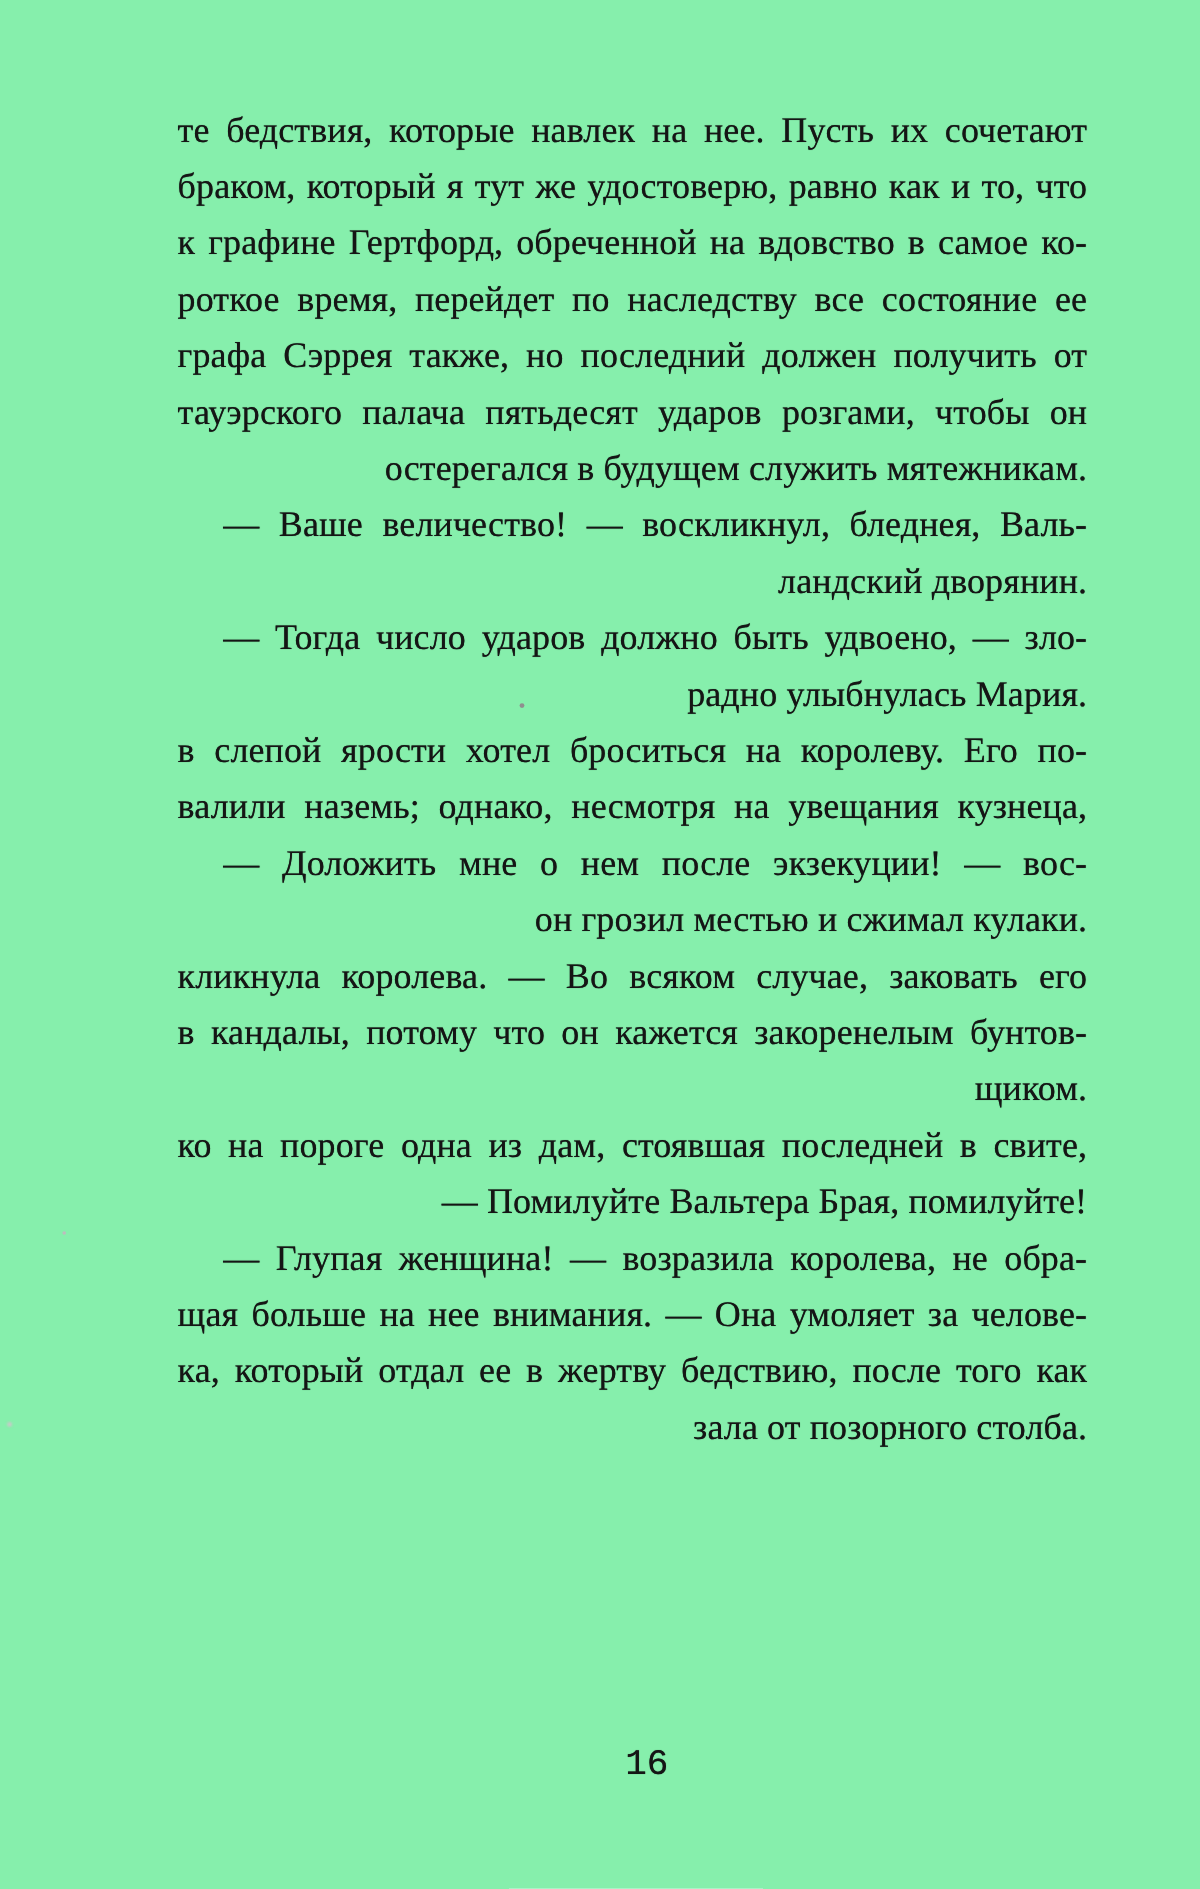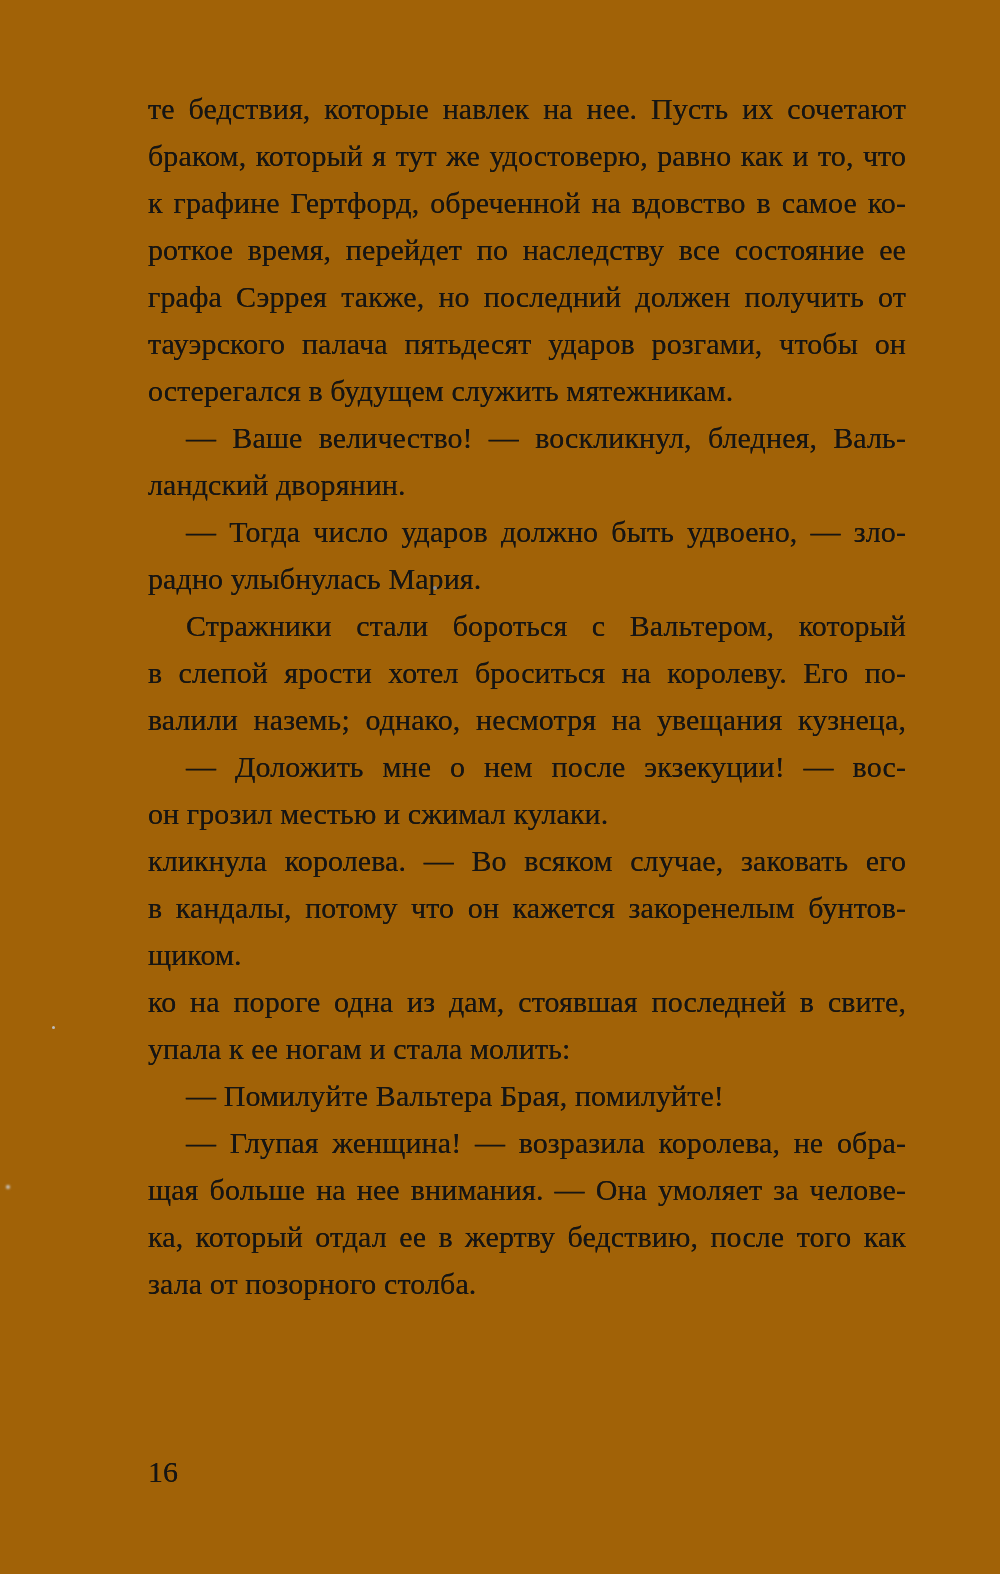--- a/index.html
+++ b/index.html
@@ -11,52 +11,54 @@
     height: 1574px;
     background: #fcfcfc;
     position: relative;
     overflow: hidden;
     font-family: "Liberation Serif", "DejaVu Serif", serif;
     color: #151515;
   }
   .book-page {
     position: absolute;
     inset: 0;
-    background: #a16207;
+    background: #86efac;
   }
   .text-block {
     position: absolute;
     left: 148px;
     top: 85px;
     width: 758px;
   }
   .ln {
     font-size: 30px;
     line-height: 47px;
     height: 47px;
     overflow: visible;
-    text-align: left;
+    text-align: right;
     text-shadow: 0 0 0.6px rgba(0,0,0,0.75);
     letter-spacing: 0.1px;
   }
   .jf {
     text-align: justify;
     text-align-last: justify;
   }
   .ind {
     text-indent: 38px;
   }
   .page-number {
     position: absolute;
-    left: 148px;
+    left: 160px;
     top: 1448px;
     width: 758px;
     font-size: 30px;
     line-height: 47px;
+    text-align: center;
     text-shadow: 0 0 0.6px rgba(0,0,0,0.75);
+    font-family: Liberation Mono, monospace;
   }
   .speck {
     position: absolute;
     border-radius: 50%;
   }
   .speck-a { left: 433px; top: 586px; width: 4px; height: 4px; background: #8f8f8f; filter: blur(0.4px); }
   .speck-b { left: 52px;  top: 1026px; width: 3px; height: 3px; background: #bdbdbd; filter: blur(0.6px); }
   .speck-c { left: 6px;   top: 1185px; width: 4px; height: 4px; background: #c9c9c9; filter: blur(0.8px); }
 </style>
 </head>
@@ -69,30 +71,28 @@
     <div class="ln jf">браком, который я тут же удостоверю, равно как и то, что</div>
     <div class="ln jf">к графине Гертфорд, обреченной на вдовство в самое ко-</div>
     <div class="ln jf">роткое время, перейдет по наследству все состояние ее</div>
     <div class="ln jf">графа Сэррея также, но последний должен получить от</div>
     <div class="ln jf">тауэрского палача пятьдесят ударов розгами, чтобы он</div>
     <div class="ln">остерегался в будущем служить мятежникам.</div>
     <div class="ln jf ind">— Ваше величество! — воскликнул, бледнея, Валь-</div>
     <div class="ln">ландский дворянин.</div>
     <div class="ln jf ind">— Тогда число ударов должно быть удвоено, — зло-</div>
     <div class="ln">радно улыбнулась Мария.</div>
-    <div class="ln jf ind">Стражники стали бороться с Вальтером, который</div>
     <div class="ln jf">в слепой ярости хотел броситься на королеву. Его по-</div>
     <div class="ln jf">валили наземь; однако, несмотря на увещания кузнеца,</div>
     <div class="ln jf ind">— Доложить мне о нем после экзекуции! — вос-</div>
     <div class="ln">он грозил местью и сжимал кулаки.</div>
     <div class="ln jf">кликнула королева. — Во всяком случае, заковать его</div>
     <div class="ln jf">в кандалы, потому что он кажется закоренелым бунтов-</div>
     <div class="ln">щиком.</div>
     <div class="ln jf">ко на пороге одна из дам, стоявшая последней в свите,</div>
-    <div class="ln">упала к ее ногам и стала молить:</div>
     <div class="ln ind">— Помилуйте Вальтера Брая, помилуйте!</div>
     <div class="ln jf ind">— Глупая женщина! — возразила королева, не обра-</div>
     <div class="ln jf">щая больше на нее внимания. — Она умоляет за челове-</div>
     <div class="ln jf">ка, который отдал ее в жертву бедствию, после того как</div>
     <div class="ln">зала от позорного столба.</div>
   </div>
 
   <div class="page-number">16</div>
 
   <div class="speck speck-a"></div>

